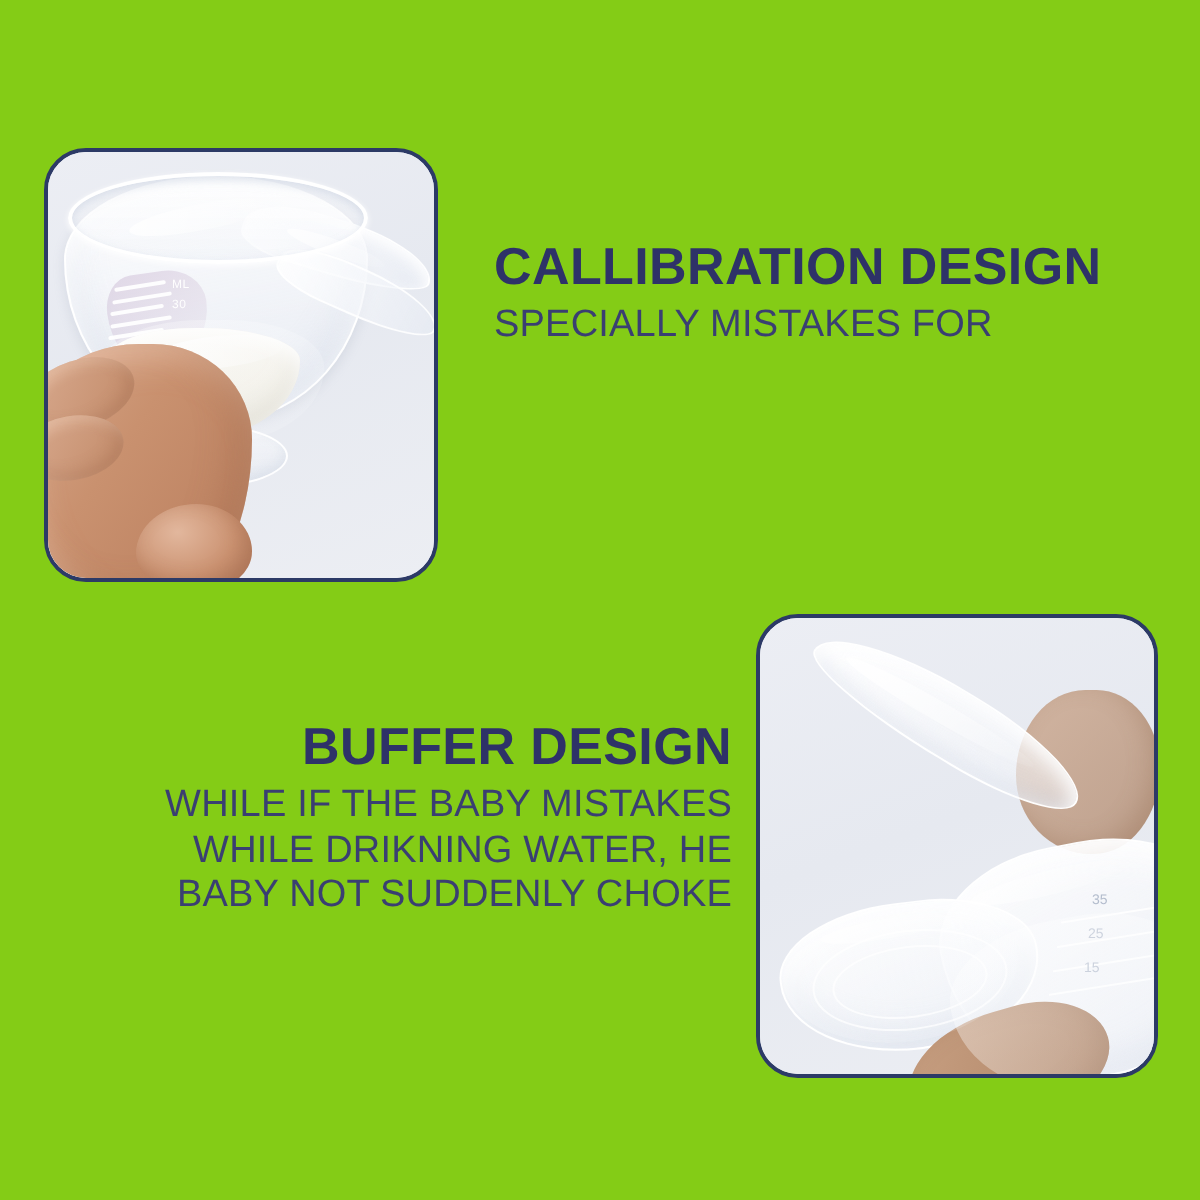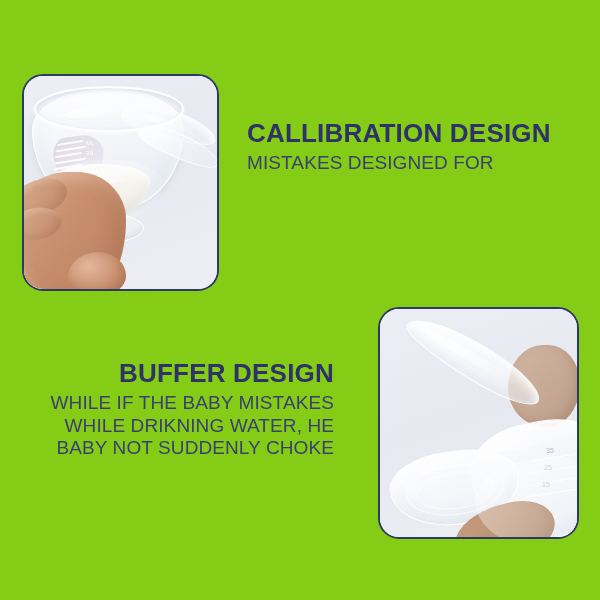--- a/index.html
+++ b/index.html
@@ -269,21 +269,21 @@
   }
 
   
   .text-block { position: absolute; }
   #text-calibration {
     left: 247px;
     top: 118px;
     text-align: left;
   }
   #text-buffer {
-    left: 44px;
+    left: 76px;
     top: 358px;
     width: 290px;
     text-align: right;
   }
   .headline {
     font-family: "Liberation Sans", sans-serif;
     font-weight: bold;
     font-size: 26px;
     line-height: 30px;
     letter-spacing: 0.2px;
@@ -334,21 +334,21 @@
 
       <div class="hand"></div>
       <div class="finger" style="left:-12px; top:104px; width:56px; height:34px; transform:rotate(-18deg);"></div>
       <div class="finger" style="left:-14px; top:132px; width:52px; height:32px; transform:rotate(-10deg);"></div>
       <div class="thumb-tip"></div>
     </div>
   </div>
 
   <div class="text-block" id="text-calibration">
     <div class="headline">CALLIBRATION DESIGN</div>
-    <div class="body-line">MISTAKES DESIGNED FOR</div>
+    <div class="body-line">SPECIALLY MISTAKES FOR</div>
   </div>
 
   <div class="text-block" id="text-buffer">
     <div class="headline">BUFFER DESIGN</div>
     <div class="body-line">WHILE IF THE BABY MISTAKES</div>
     <div class="body-line">WHILE DRIKNING WATER, HE</div>
     <div class="body-line">BABY NOT SUDDENLY CHOKE</div>
   </div>
 
   <div class="photo-panel" id="panel-buffer">

